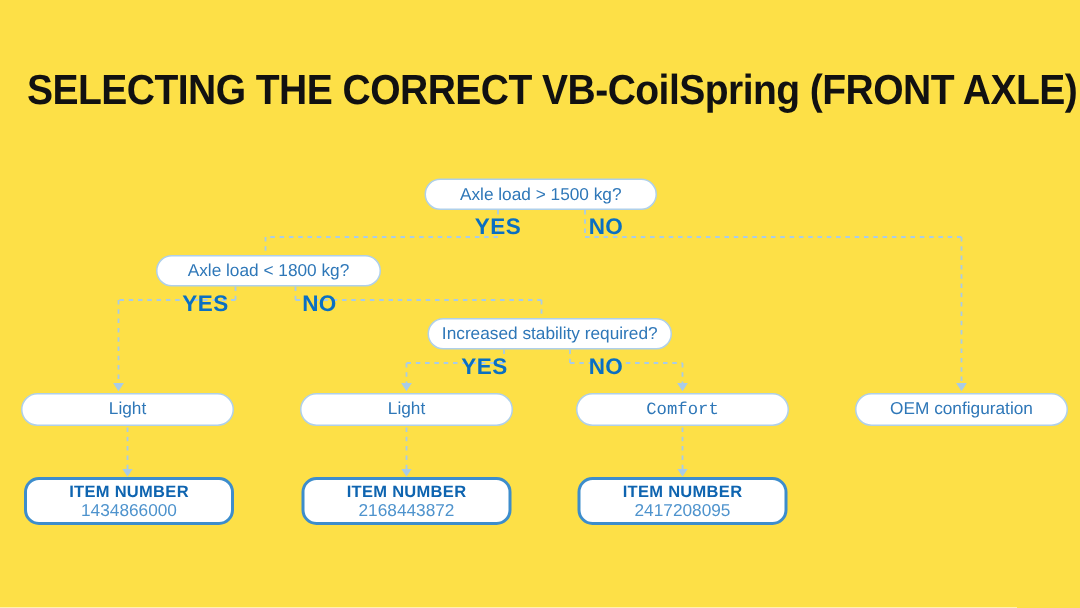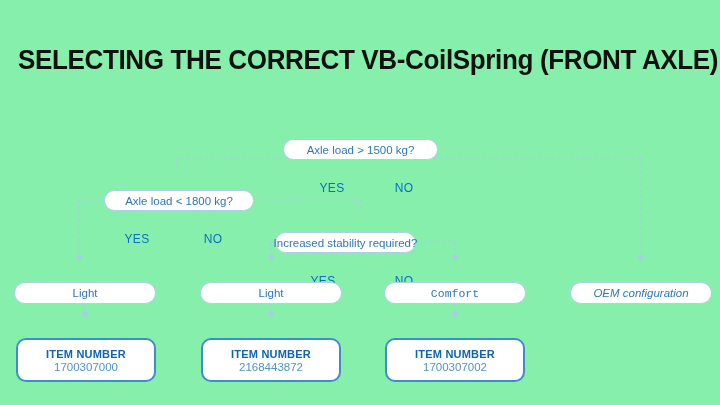--- a/index.html
+++ b/index.html
@@ -4,21 +4,21 @@
 <style>
   html, body {
     margin: 0;
     padding: 0;
     background: #ffffff;
   }
   #page {
     position: relative;
     width: 720px;
     height: 405px;
-    background: #86efac;
+    background: #fde047;
     overflow: hidden;
     font-family: "Liberation Sans", sans-serif;
   }
 
   
   #title {
     position: absolute;
     left: 18px;
     top: 44px;
     font-family: "Liberation Sans", sans-serif;
@@ -47,66 +47,64 @@
     position: absolute;
     box-sizing: border-box;
     display: flex;
     flex-direction: column;
     align-items: center;
     justify-content: center;
     background: #ffffff;
     color: #2E77B8;
     text-align: center;
     white-space: nowrap;
-    margin-top: 20px;
   }
 
   .decision {
     height: 21px;
     border: 1px solid #AFD0EA;
     border-radius: 11px;
     font-size: 11.5px;
     color: #2E77B8;
   }
 
   .result {
     height: 22px;
     border: 1px solid #AFD0EA;
     border-radius: 11px;
     font-size: 11.5px;
     color: #2E77B8;
   }
 
   .item {
-    height: 44px;
+    height: 32px;
     border: 2px solid #3D8DCC;
     border-radius: 10px;
     gap: 1px;
   }
   .item .item-title {
     font-size: 11px;
     font-weight: bold;
     color: #0E64B0;
     letter-spacing: 0.2px;
   }
   .item .item-value {
     font-size: 11.5px;
     color: #4E93CD;
   }
 
   
   .branch-label {
     position: absolute;
-    font-size: 12px;
-    font-weight: normal;
+    font-size: 15px;
+    font-weight: bold;
     color: #0A6FC2;
     letter-spacing: 0.3px;
     white-space: nowrap;
     transform: translateX(-50%);
-    margin-top: 38px;
   }
 </style>
 </head>
 <body>
 
 <div id="page">
 
   <div id="title">SELECTING THE CORRECT VB-CoilSpring (FRONT AXLE)</div>
 
   <svg id="wires" viewBox="0 0 720 405" xmlns="http://www.w3.org/2000/svg">
@@ -153,50 +151,50 @@
   </div>
   <div class="branch-label" style="left:332px; top:143px;">YES</div>
   <div class="branch-label" style="left:404px; top:143px;">NO</div>
 
   <div class="node decision" style="left:104px; top:170px; width:150px;align-items:center;">
     <span>Axle load &lt; 1800 kg?</span>
   </div>
   <div class="branch-label" style="left:137px; top:194px;">YES</div>
   <div class="branch-label" style="left:213px; top:194px;">NO</div>
 
-  <div class="node decision" style="left:275px; top:212px; width:141px;justify-content:center;">
+  <div class="node decision" style="left:285px; top:212px; width:163px;justify-content:center;">
     <span>Increased stability required?</span>
   </div>
   <div class="branch-label" style="left:323px; top:236px;">YES</div>
   <div class="branch-label" style="left:404px; top:236px;">NO</div>
 
   <div class="node result" style="left:14px; top:262px; width:142px;">
     <span>Light</span>
   </div>
 
   <div class="node result" style="left:200px; top:262px; width:142px;">
     <span>Light</span>
   </div>
 
   <div class="node result" style="left:384px; top:262px; width:142px;font-family:Liberation Mono, monospace;">
     <span>Comfort</span>
   </div>
 
-  <div class="node result" style="left:570px; top:262px; width:142px;font-style:italic;">
+  <div class="node result" style="left:570px; top:262px; width:142px;">
     <span>OEM configuration</span>
   </div>
 
   <div class="node item" style="left:16px; top:318px; width:140px;">
     <span class="item-title">ITEM NUMBER</span>
-    <span class="item-value">1700307000</span>
+    <span class="item-value">1434866000</span>
   </div>
 
   <div class="node item" style="left:201px; top:318px; width:140px;">
     <span class="item-title">ITEM NUMBER</span>
     <span class="item-value">2168443872</span>
   </div>
 
   <div class="node item" style="left:385px; top:318px; width:140px;">
     <span class="item-title">ITEM NUMBER</span>
-    <span class="item-value">1700307002</span>
+    <span class="item-value">2417208095</span>
   </div>
 
 </div>
 
 </body></html>

